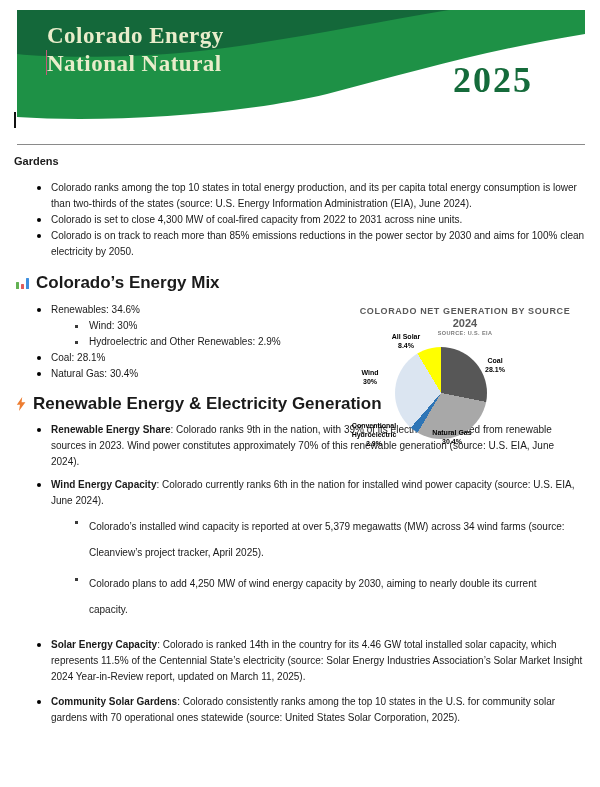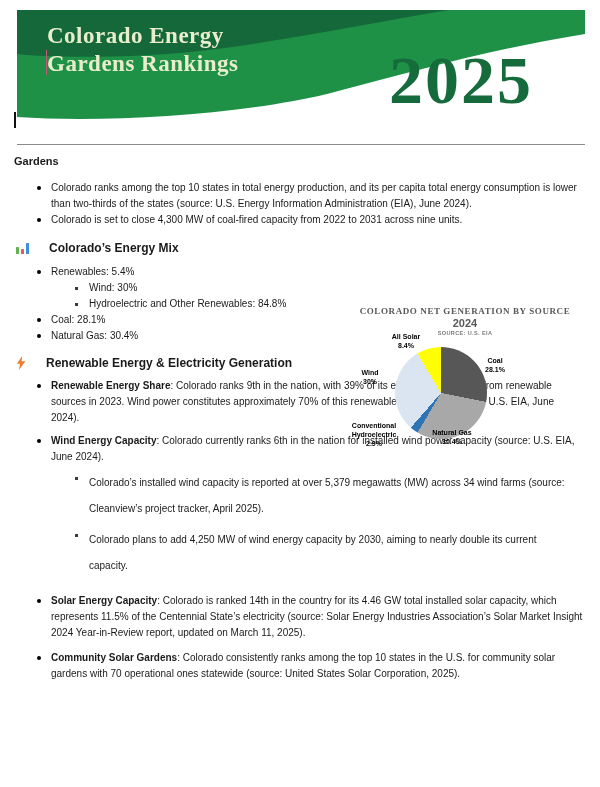--- a/index.html
+++ b/index.html
@@ -6,51 +6,51 @@
   .page{position:relative;width:588px;height:787px;background:#fff;overflow:hidden;
         font-family:"Liberation Sans",sans-serif;color:#1a1a1a;}
   
   .banner{position:absolute;left:17px;top:10px;width:568px;height:113px;}
   .banner svg{position:absolute;left:0;top:0;}
   .banner-title{position:absolute;left:30px;top:12px;
       font-family:"Liberation Serif","DejaVu Serif",serif;font-weight:bold;
       font-size:23px;line-height:28px;color:#E9EDCB;letter-spacing:.5px;}
   .banner-year{position:absolute;right:52px;top:40px;
       font-family:"Liberation Serif","DejaVu Serif",serif;font-weight:bold;
-      font-size:68px;line-height:60px;color:#156B3B;letter-spacing:2px;}
+      font-size:36px;line-height:60px;color:#156B3B;letter-spacing:2px;}
   .caret-pink{position:absolute;left:29px;top:40px;width:1px;height:25px;background:#c55a7a;}
   .caret-black{position:absolute;left:14px;top:112px;width:2px;height:16px;background:#111;}
   
   .content{position:absolute;left:17px;top:138px;width:568px;}
   .rule{border:none;border-top:1px solid #8a8a8a;margin:6px 0 0 0;}
   .h-overview{font-size:11px;font-weight:bold;margin:10px 0 0 -3px;}
   .ul{margin:0;padding:0;list-style:none;}
   .li{display:flex;font-size:10px;line-height:16px;}
   .li .txt{max-width:536px;}
   .dot{flex:none;width:4px;height:4px;border-radius:50%;background:#000;margin:6px 10px 0 20px;}
   .sq{flex:none;width:3px;height:3px;background:#3a3a3a;margin:7px 11px 0 58px;}
   .ov-list{margin-top:13px;}
-  .sec-head{display:flex;align-items:center;font-size:12px;font-weight:bold;gap:20px;margin:0 0 0 -1px;}
+  .sec-head{display:flex;align-items:center;font-size:17px;font-weight:bold;gap:7px;margin:0 0 0 -1px;}
   .mix-head{margin-top:13px;}
   .mix-list{margin-top:9px;}
   .ren-head{margin-top:12px;text-align:right;}
   .ren-list{margin-top:8px;}
   .ren-list>.li{margin-top:7px;}
   .sub-wide .li{line-height:26px;margin-top:5px;}
   .sub-wide .txt{max-width:480px;}
   .lead{font-weight:bold;}
   
   .bars{display:flex;align-items:flex-end;gap:2px;width:13px;height:12px;}
   .bars i{display:block;width:3px;border-radius:.5px;}
   .bar-g{height:7px;background:#62B152;}
   .bar-r{height:5px;background:#E05C5C;}
   .bar-b{height:11px;background:#3E8EDE;}
   
   .chart{position:absolute;left:338px;top:306px;width:254px;height:152px;font-family:"Liberation Sans",sans-serif;}
-  .c-title{font-size:9px;font-weight:bold;color:#595959;letter-spacing:.6px;text-align:center;font-family:Liberation Serif, serif;}
+  .c-title{font-size:9px;font-weight:bold;color:#595959;letter-spacing:.6px;text-align:center;}
   .c-sub{font-size:11px;font-weight:bold;color:#595959;text-align:center;margin-top:1px;}
   .c-src{font-size:5.5px;font-weight:bold;color:#7a7a7a;letter-spacing:.4px;text-align:center;margin-top:1px;}
   .pie{position:absolute;left:57px;top:41px;width:92px;height:92px;border-radius:50%;}
   .plabel{position:absolute;font-size:7px;font-weight:bold;color:#000;text-align:center;line-height:9px;}
   .pl-solar{left:42px;top:26px;width:52px;}
   .pl-coal{left:135px;top:50px;width:44px;}
   .pl-wind{left:12px;top:62px;width:40px;}
   .pl-hydro{left:5px;top:115px;width:62px;}
   .pl-gas{left:88px;top:122px;width:52px;}
 </style>
@@ -59,63 +59,67 @@
 
 <div class="page">
 
   <div class="banner">
     <svg width="568" height="113" viewBox="0 0 568 113">
       <path d="M0 0 H568 V24 C470 40 402 60 310 84 C222 105 88 113 0 107 Z" fill="#1E9146"></path>
       <path d="M0 0 H432 C348 14 258 33 173 42 C108 48 38 48 0 44 Z" fill="#14683A"></path>
     </svg>
     <div class="banner-title">
       <div>Colorado Energy</div>
-      <div>Gardens Rankings</div>
+      <div>National Natural</div>
     </div>
     <span class="caret-pink"></span>
     <div class="banner-year">2025</div>
   </div>
   <span class="caret-black"></span>
 
   <div class="content">
     <hr class="rule">
     <div class="h-overview">Gardens</div>
 
     <div class="ul ov-list">
       <div class="li">
           <span class="dot"></span>
           <span class="txt">Colorado ranks among the top 10 states in total energy production, and its per capita total energy consumption is lower than two-thirds of the states (source: U.S. Energy Information Administration (EIA), June 2024).</span>
         </div>
       <div class="li">
           <span class="dot"></span>
           <span class="txt">Colorado is set to close 4,300 MW of coal-fired capacity from 2022 to 2031 across nine units.</span>
         </div>
+      <div class="li">
+          <span class="dot"></span>
+          <span class="txt">Colorado is on track to reach more than 85% emissions reductions in the power sector by 2030 and aims for 100% clean electricity by 2050.</span>
+        </div>
     </div>
 
     <div class="sec-head mix-head">
       <span class="bars">
           <i class="bar-g"></i>
           <i class="bar-r"></i>
           <i class="bar-b"></i>
         </span>
       <span>Colorado’s Energy Mix</span>
     </div>
 
     <div class="ul mix-list">
       <div class="li">
           <span class="dot"></span>
-          <span class="txt">Renewables: 5.4%</span>
+          <span class="txt">Renewables: 34.6%</span>
         </div>
       <div class="li">
           <span class="sq"></span>
           <span class="txt">Wind: 30%</span>
         </div>
       <div class="li">
           <span class="sq"></span>
-          <span class="txt">Hydroelectric and Other Renewables: 84.8%</span>
+          <span class="txt">Hydroelectric and Other Renewables: 2.9%</span>
         </div>
       <div class="li">
           <span class="dot"></span>
           <span class="txt">Coal: 28.1%</span>
         </div>
       <div class="li">
           <span class="dot"></span>
           <span class="txt">Natural Gas: 30.4%</span>
         </div>
     </div>

